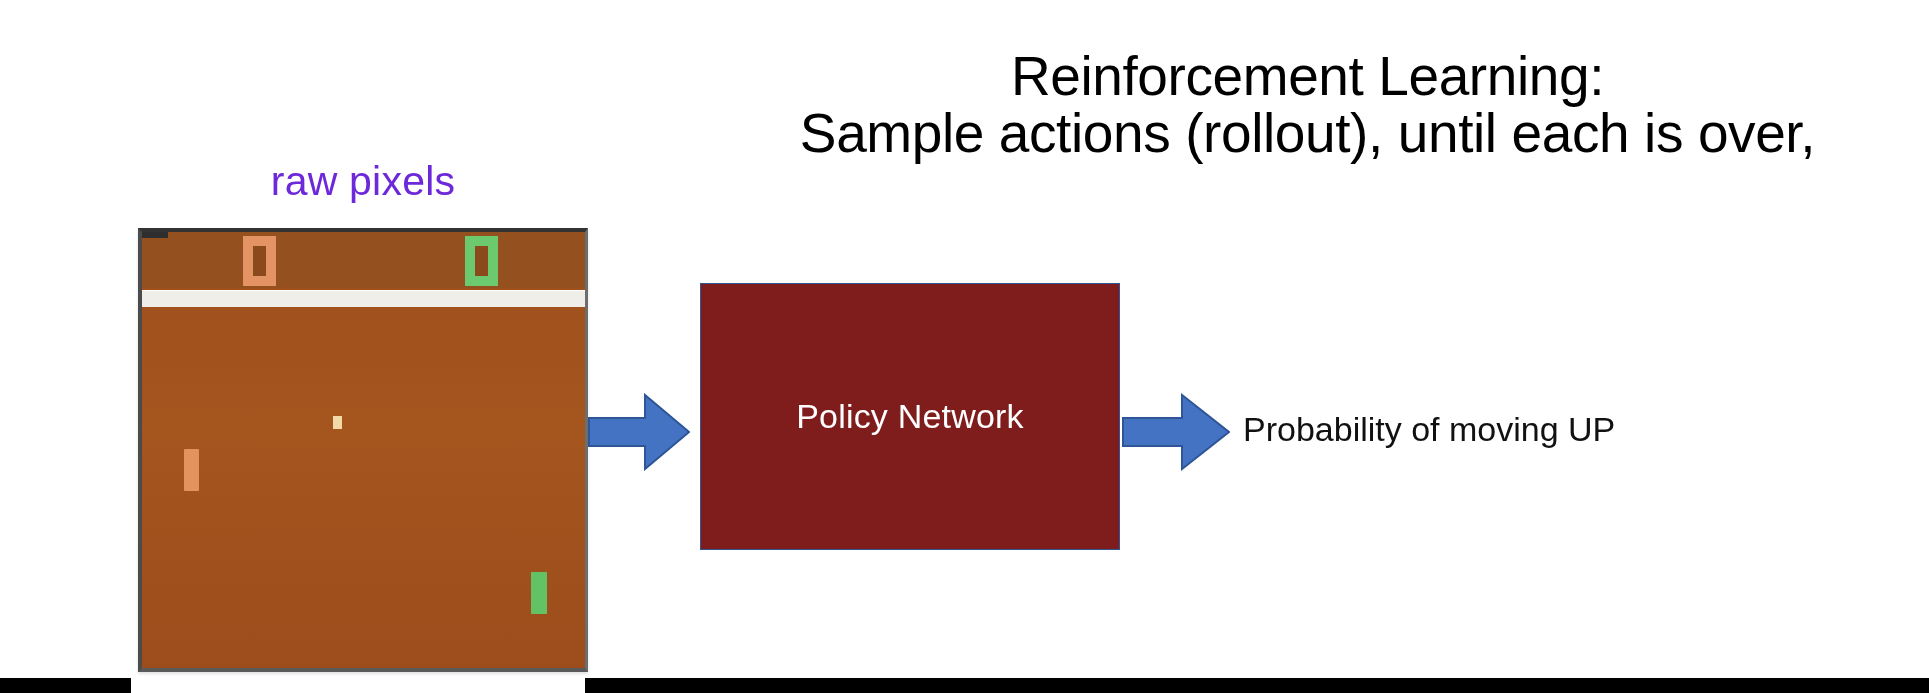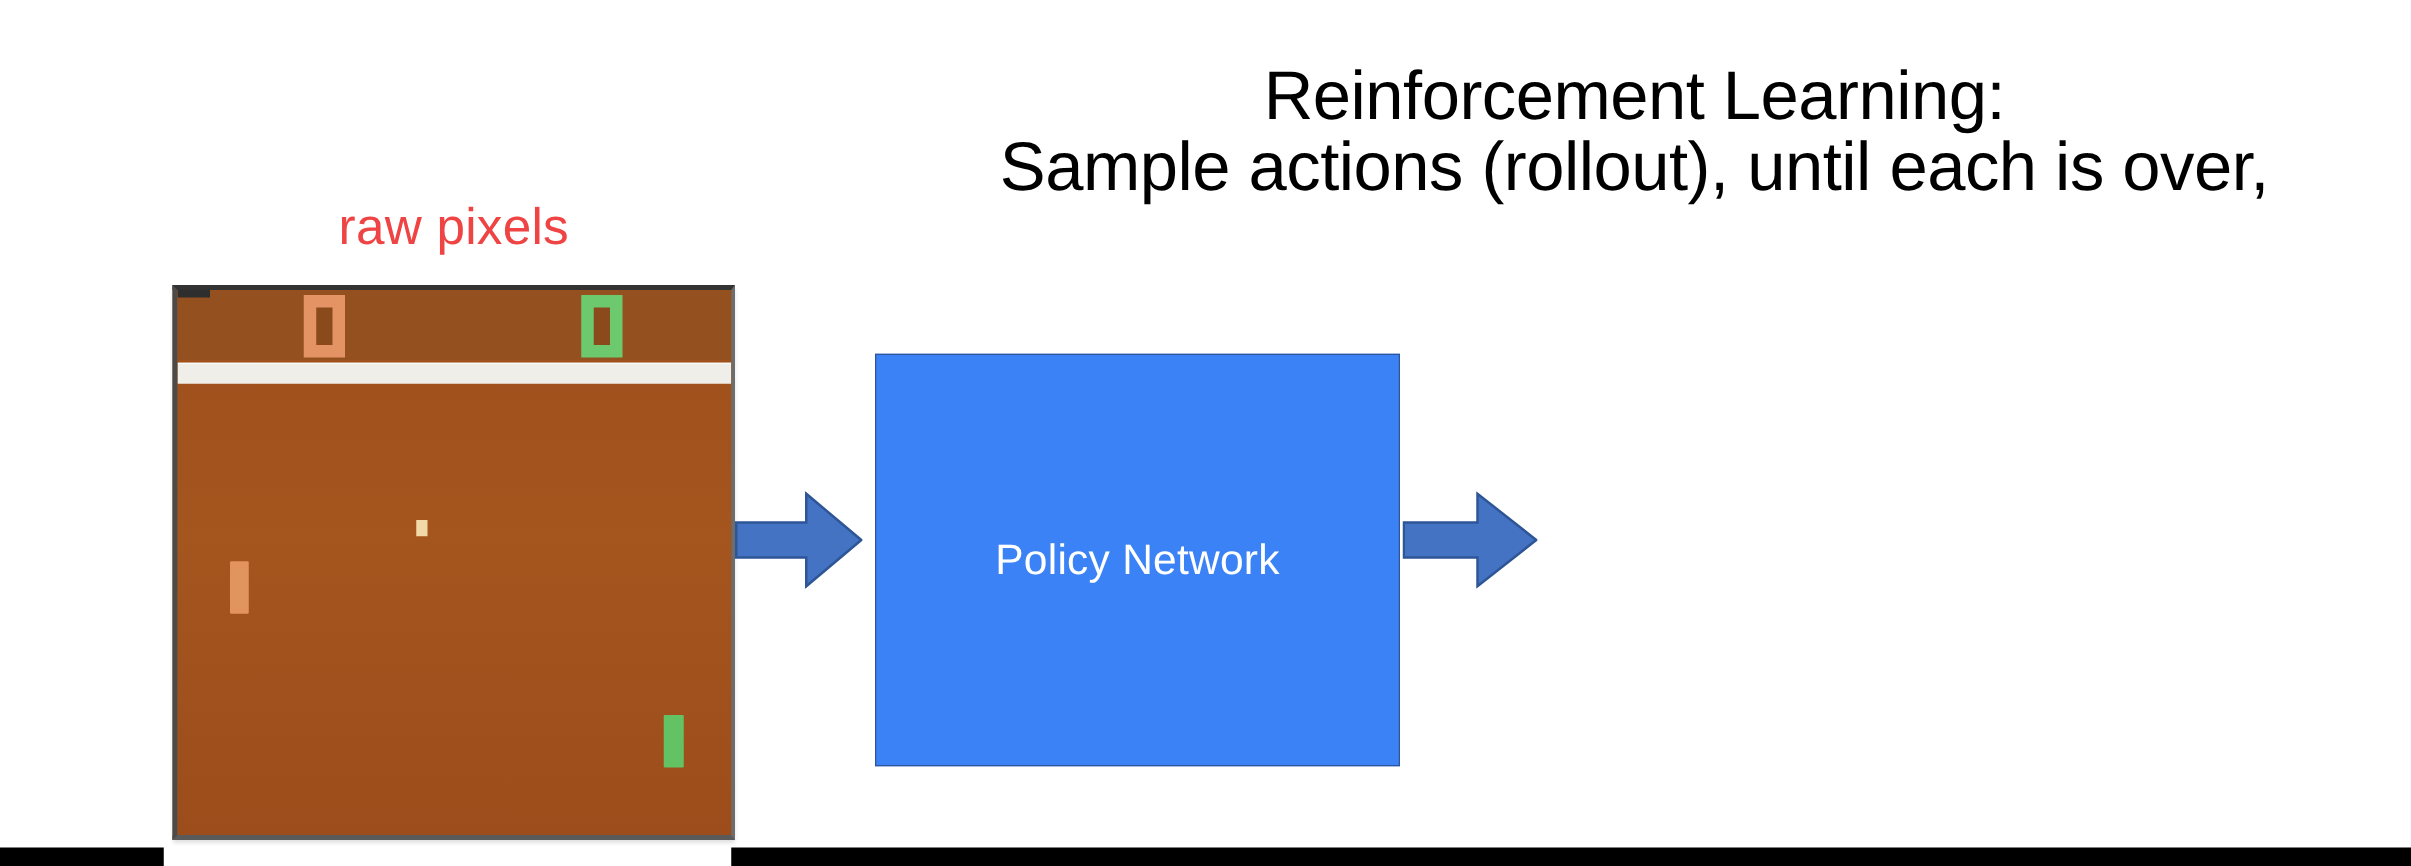--- a/index.html
+++ b/index.html
@@ -38,21 +38,21 @@
 
   
   .raw-pixels-label {
     position: absolute;
     left: 138px;
     top: 158px;
     width: 450px;
     text-align: center;
     font-family: "Liberation Sans", sans-serif;
     font-size: 41px;
-    color: #ef4444;
+    color: #6d28d9;
     letter-spacing: 0.2px;
   }
 
   
   .pong-frame {
     position: absolute;
     left: 138px;
     top: 228px;
     width: 450px;
     height: 444px;
@@ -147,22 +147,22 @@
   .arrow svg { display: block; width: 100%; height: 100%; }
   .arrow-in  { left: 588px; top: 393px; width: 102px; }
   .arrow-out { left: 1122px; top: 393px; width: 108px; }
 
   
   .policy-box {
     position: absolute;
     left: 700px;
     top: 283px;
     width: 420px;
-    height: 330px;
-    background: #3b82f6;
+    height: 267px;
+    background: #7f1d1d;
     border: 1px solid #2e5596;
     box-sizing: border-box;
     display: flex;
     align-items: center;
     justify-content: center;
   }
   .policy-box-label {
     color: #ffffff;
     font-family: "Liberation Sans", sans-serif;
     font-size: 34px;
@@ -235,17 +235,18 @@
   <div class="policy-box">
     <span class="policy-box-label">Policy Network</span>
   </div>
 
   <div class="arrow arrow-out">
     <svg viewBox="0 0 108 78" preserveAspectRatio="none" aria-hidden="true">
       <polygon points="1,25 60,25 60,2 107,39 60,76 60,53 1,53" fill="#4573c4" stroke="#2e5596" stroke-width="2"></polygon>
     </svg>
   </div>
 
+  <div class="output-label">Probability of moving UP</div>
 
   <div class="blackbar blackbar-left"></div>
   <div class="blackbar blackbar-right"></div>
 
 </div>
 
 </body></html>

